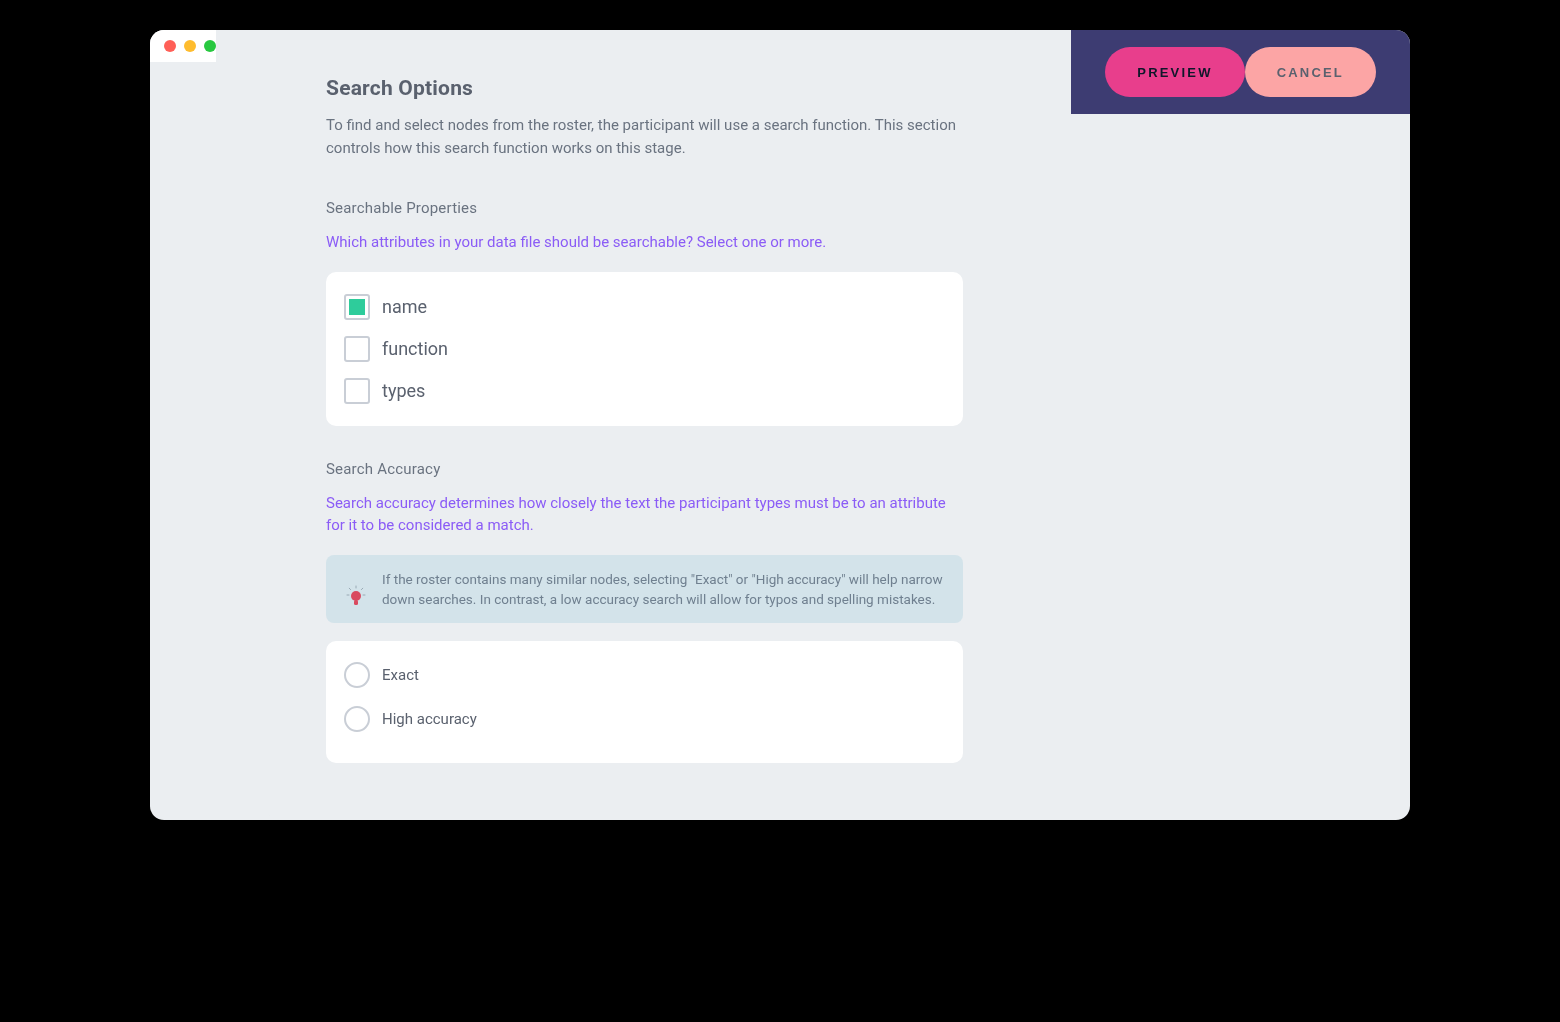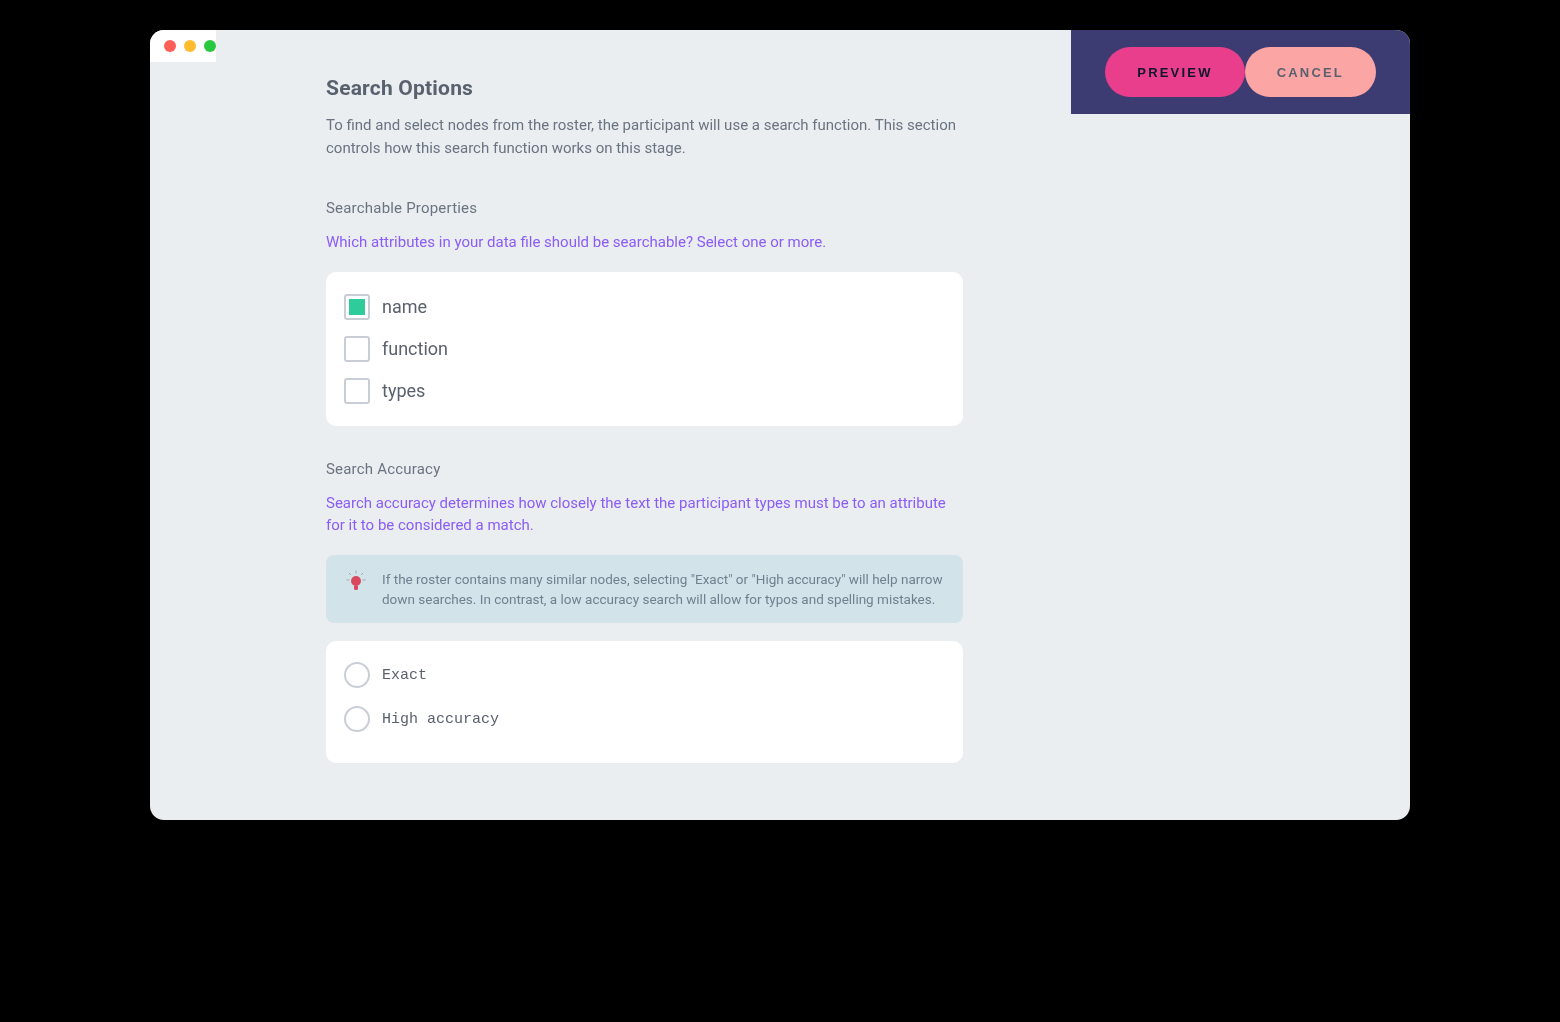--- a/index.html
+++ b/index.html
@@ -113,39 +113,38 @@
     .check-label {
       font-size: 18px;
       color: #5a616e;
     }
     .tip-box {
       background: #d3e3ea;
       border-radius: 8px;
       padding: 14px 18px;
       display: flex;
       gap: 14px;
-      align-items: flex-start;
+      align-items: flex-end;
       margin-bottom: 18px;
     }
     .tip-icon {
       flex-shrink: 0;
       width: 24px;
       height: 24px;
       margin-top: 1px;
     }
     .tip-text {
       font-size: 13.5px;
       color: #708090;
       line-height: 1.5;
     }
     .radio-card {
       background: #fff;
       border-radius: 10px;
       padding: 12px 4px 4px 18px;
-      font-family: Liberation Mono, monospace;
     }
     .radio-row {
       display: flex;
       align-items: center;
       gap: 12px;
       padding: 9px 0;
       cursor: pointer;
     }
     .radio {
       width: 26px;

